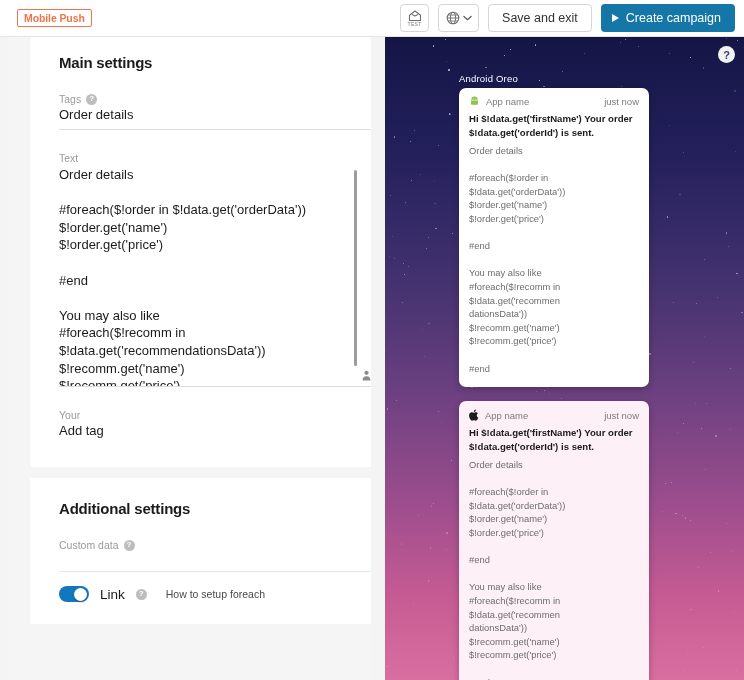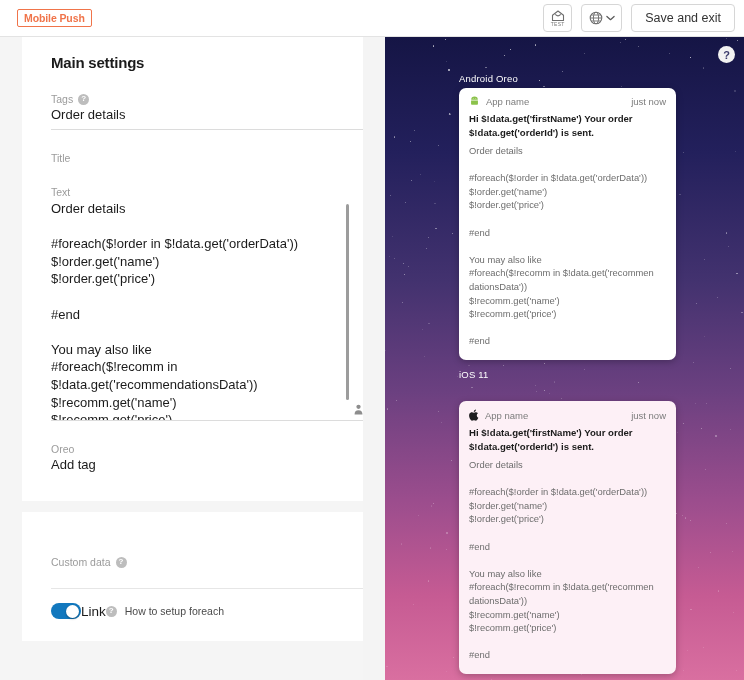--- a/index.html
+++ b/index.html
@@ -61,21 +61,21 @@
   }
   .play-tri {
     width: 0; height: 0;
     border-left: 7px solid #fff;
     border-top: 4.5px solid transparent;
     border-bottom: 4.5px solid transparent;
   }
 
   
   .left-panel {
-    position: absolute; top: 37px; left: 0;
+    position: absolute; top: 37px; left: 8px;
     width: 363px; height: 643px;
     background: #f5f5f5;
     overflow: hidden;
   }
   .card {
     background: #fff;
     margin-left: 22px;
     width: 363px;
     padding: 0 0 0 0;
   }
@@ -116,21 +116,21 @@
   }
 
   .textarea-box { position: relative; }
   .textarea-body {
     font-size: 13px; color: #1b1b1b; line-height: 17.6px;
     white-space: pre-wrap; padding-bottom: 8px;
     max-height: 220px; overflow: hidden;
   }
 
   
-  .toggle-row { display: flex; align-items: center; margin-top: 14px; }
+  .toggle-row { display: flex; align-items: center; gap: 11px; margin-top: 14px; }
   .switch { width: 30px; height: 16px; border-radius: 9px; position: relative; flex:0 0 auto; cursor:pointer;}
   .switch.on  { background: #1278be; }
   .knob { position: absolute; top: 1.5px; width: 13px; height: 13px; border-radius: 50%; background:#fff;
           box-shadow: 0 1px 2px rgba(0,0,0,.35); }
   .switch.on .knob  { right: 2px; }
   .tog-label { font-size: 13.5px; color: #1b1b1b; font-weight: 500;}
   .helper-link { font-size: 10.5px; color: #4a4a4a; margin-left: 8px; cursor:pointer;}
   .divider-line { border-top: 1px solid #e6e6e6; margin-top: 20px; }
 
   
@@ -151,21 +151,21 @@
     background: #f2f2f2; color: #3b3b6b;
     font-size: 11px; font-weight: bold;
     display:flex; align-items:center; justify-content:center;
     cursor: pointer; z-index: 5;
   }
   .os-label {
     position: absolute; left: 74px;
     font-size: 9.5px; color: #ffffff; letter-spacing: 0.2px;
   }
   .notif {
-    position: absolute; left: 74px; width: 217px;
+    position: absolute; left: 74px; width: 190px;
     border-radius: 7px; overflow: hidden;
     box-shadow: 0 2px 7px rgba(0,0,0,.25);
   }
   .notif-android { background: #ffffff; }
   .notif-ios { background: #fdf0f6; }
   .notif-head {
     display: flex; align-items: center;
     padding: 8px 10px 5px 10px;
     font-size: 9.5px; color: #7c7c7c;
   }
@@ -207,42 +207,43 @@
         <line x1="2.6" y1="4.6" x2="13.4" y2="4.6" stroke="#6e6e6e" stroke-width="1"></line>
         <line x1="2.6" y1="11.4" x2="13.4" y2="11.4" stroke="#6e6e6e" stroke-width="1"></line>
       </svg>
       <svg width="9" height="6" viewBox="0 0 10 6">
         <path d="M1 1.3 L5 4.9 L9 1.3" fill="none" stroke="#5a5a5a" stroke-width="1.4" stroke-linecap="round" stroke-linejoin="round"></path>
       </svg>
     </div>
 
     <button class="btn-white">Save and exit</button>
 
+    <button class="btn-primary">
+      <span class="play-tri"></span>
+      <span>Create campaign</span>
+    </button>
   </div>
 </div>
 
 <div class="left-panel">
 
   <div class="card card-main">
     <div class="section-title">Main settings</div>
 
     <div class="field">
       <div class="field-label">
         <span>Tags</span>
         <span class="qmark">?</span>
       </div>
       <div class="field-underline field-row">
         <div class="field-value">Order details</div>
       </div>
     </div>
 
     <div class="field">
-      <div class="field-label">
-        <span>Title</span>
-      </div>
     </div>
 
     <div class="field">
       <div class="field-label">
         <span>Text</span>
       </div>
       <div class="field-underline field-row textarea-box">
         <div class="textarea-body">Order details
 
 #foreach($!order in $!data.get('orderData'))
@@ -261,29 +262,30 @@
         <div class="mini-scroll" style="top:4px;height:196px;"></div>
         <svg class="person-ic" viewBox="0 0 10 12">
           <circle cx="5" cy="3" r="2.4" fill="#8d8d8d"></circle>
           <path d="M0.6 11.6 Q0.6 6.9 5 6.9 Q9.4 6.9 9.4 11.6 Z" fill="#8d8d8d"></path>
         </svg>
       </div>
     </div>
 
     <div class="field">
       <div class="field-label">
-        <span>Oreo</span>
+        <span>Your</span>
       </div>
       <div class="field-row">
         <div class="field-value">Add tag</div>
       </div>
     </div>
   </div>
 
   <div class="card card-add">
+    <div class="section-title">Additional settings</div>
 
     <div class="field">
       <div class="field-label">
         <span>Custom data</span>
         <span class="qmark">?</span>
       </div>
       <div class="divider-line"></div>
     </div>
 
     <div class="toggle-row">

